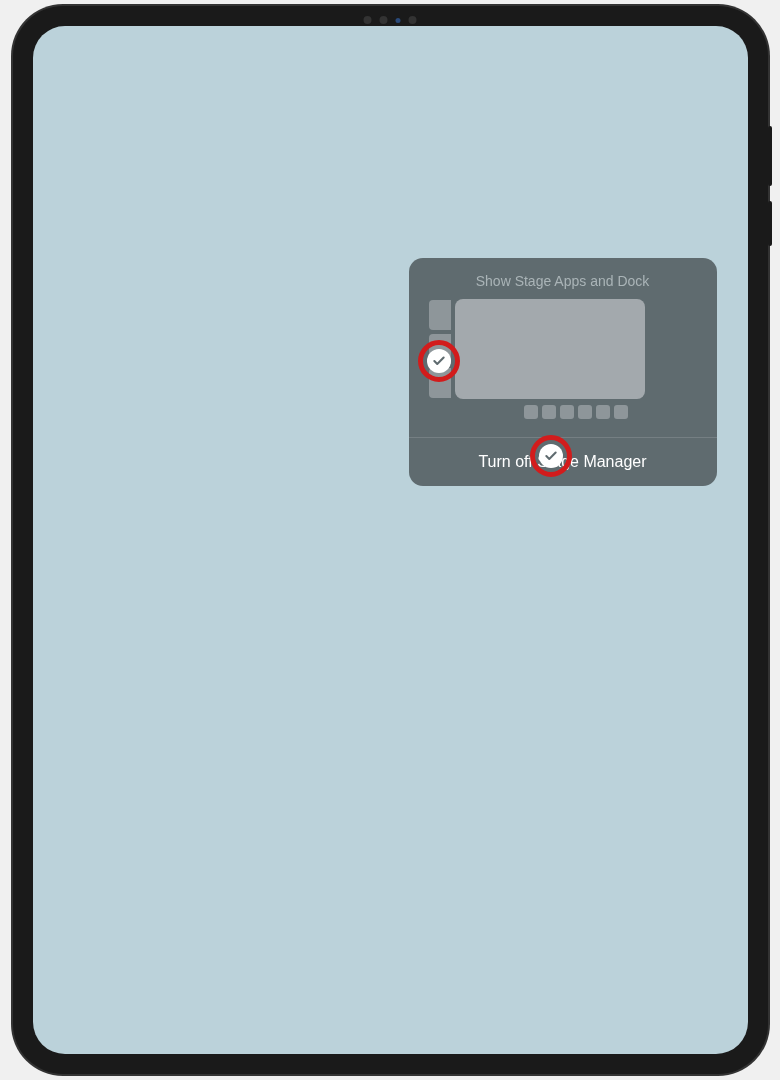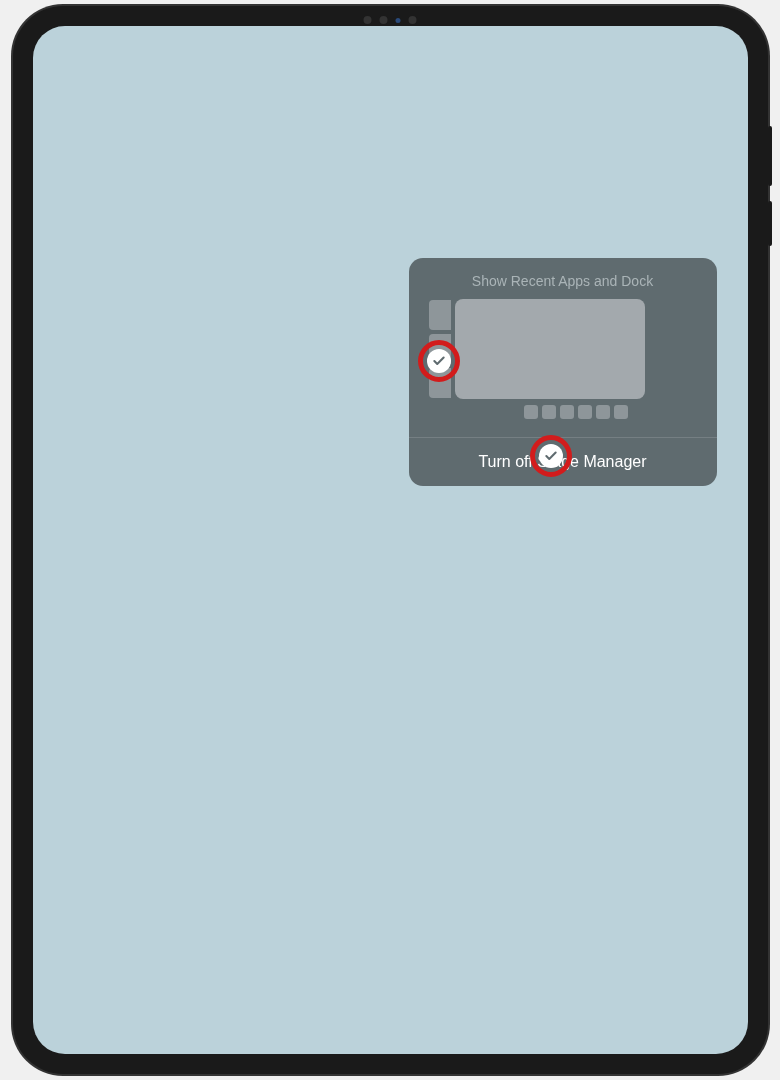--- a/index.html
+++ b/index.html
@@ -210,21 +210,21 @@
     <span class="notch-dot"></span>
     <span class="notch-dot small"></span>
     <span class="notch-dot"></span>
   </div>
   <div class="ipad-side-button"></div>
   <div class="ipad-side-button second"></div>
 
   <div class="ipad-screen">
 
     <div class="popup-menu">
-      <div class="popup-header">Show Recent Apps and Dock</div>
+      <div class="popup-header">Show Stage Apps and Dock</div>
 
       <div class="layout-preview">
 
         <div class="highlight-ring ring-recent"></div>
         <div class="checkmark-toggle toggle-recent">
           <svg class="checkmark-svg" viewBox="0 0 24 24" fill="none" stroke="#5f6b6f" stroke-width="3.5" stroke-linecap="round" stroke-linejoin="round">
             <polyline points="20 6 9 17 4 12"></polyline>
           </svg>
         </div>
 

